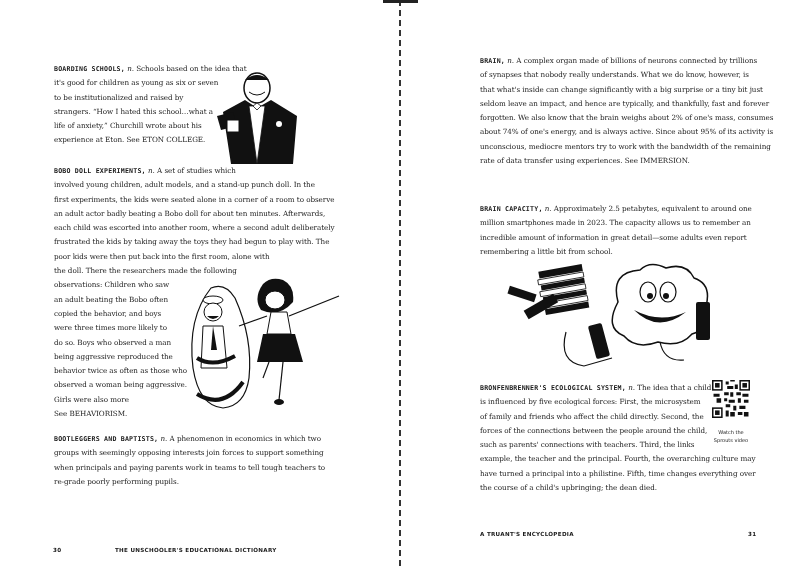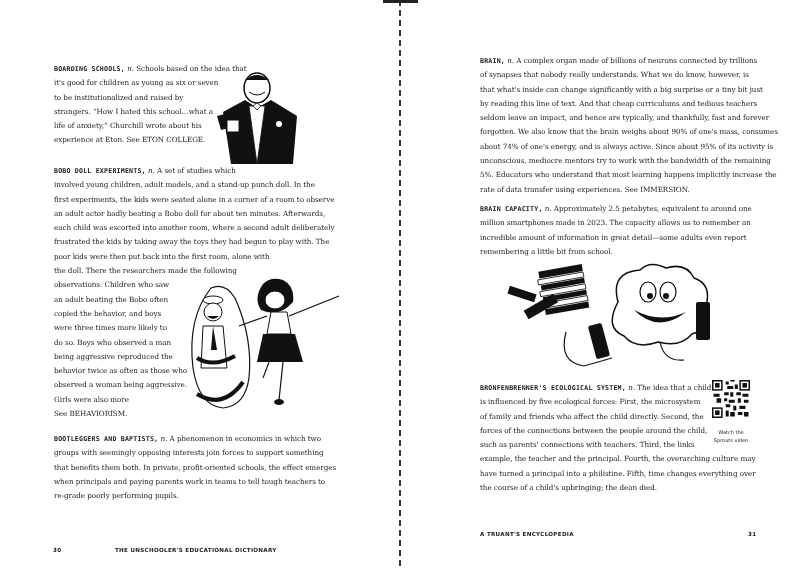--- a/index.html
+++ b/index.html
@@ -93,44 +93,41 @@
     <path d="M84 38 L56 48" stroke="#111" stroke-width="1.2"></path>
     <path d="M106 38 L156 18" stroke="#111" stroke-width="1.2"></path>
     <path d="M86 84 L80 100" stroke="#111" stroke-width="1.2"></path>
     <path d="M100 84 L96 122" stroke="#111" stroke-width="1.2"></path>
     <ellipse cx="96" cy="124" rx="5" ry="3" fill="#111"></ellipse>
   </svg>
 
   <div class="entry" style="left:46px; top:416px;">
     <span class="line"><span class="hw">BOOTLEGGERS AND BAPTISTS,</span><span class="pos"> n.</span><span> A phenomenon in economics in which two</span></span>
     <span class="line">groups with seemingly opposing interests join forces to support something</span>
-    <span class="line">that benefits them both. In private, profit-oriented schools, the effect emerges</span>
     <span class="line">when principals and paying parents work in teams to tell tough teachers to</span>
     <span class="line">re-grade poorly performing pupils.</span>
   </div>
 
   <span class="footer" style="left:45px;">30</span>
   <span class="footer" style="left:107px;">THE UNSCHOOLER'S EDUCATIONAL DICTIONARY</span>
 </div>
 
 <div class="gutter"></div>
 <div class="top-bar"></div>
 
 <div class="page right" style="background:transparent;text-decoration:underline;">
 
   <div class="entry" style="left:80px; top:54px;">
     <span class="line"><span class="hw">BRAIN,</span><span class="pos"> n.</span><span> A complex organ made of billions of neurons connected by trillions</span></span>
     <span class="line">of synapses that nobody really understands. What we do know, however, is</span>
     <span class="line">that what's inside can change significantly with a big surprise or a tiny bit just</span>
-    <span class="line">by reading this line of text. And that cheap curriculums and tedious teachers</span>
     <span class="line">seldom leave an impact, and hence are typically, and thankfully, fast and forever</span>
-    <span class="line">forgotten. We also know that the brain weighs about 90% of one's mass, consumes</span>
+    <span class="line">forgotten. We also know that the brain weighs about 2% of one's mass, consumes</span>
     <span class="line">about 74% of one's energy, and is always active. Since about 95% of its activity is</span>
     <span class="line">unconscious, mediocre mentors try to work with the bandwidth of the remaining</span>
-    <span class="line">5%. Educators who understand that most learning happens implicitly increase the</span>
     <span class="line">rate of data transfer using experiences. See IMMERSION.</span>
   </div>
 
   <div class="entry" style="left:80px; top:202px;">
     <span class="line"><span class="hw">BRAIN CAPACITY,</span><span class="pos"> n.</span><span> Approximately 2.5 petabytes, equivalent to around one</span></span>
     <span class="line">million smartphones made in 2023. The capacity allows us to remember an</span>
     <span class="line">incredible amount of information in great detail—some adults even report</span>
     <span class="line">remembering a little bit from school.</span>
   </div>
 

